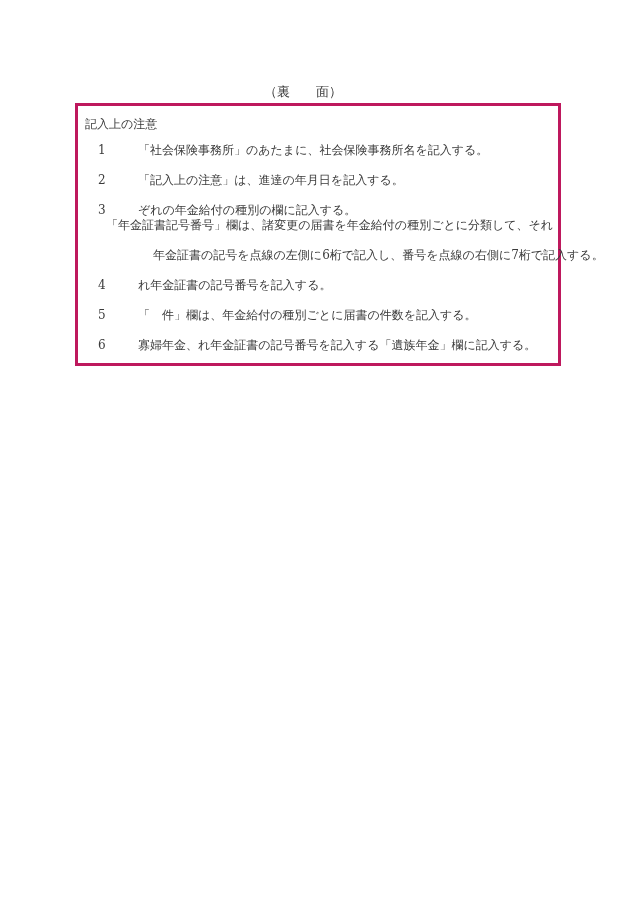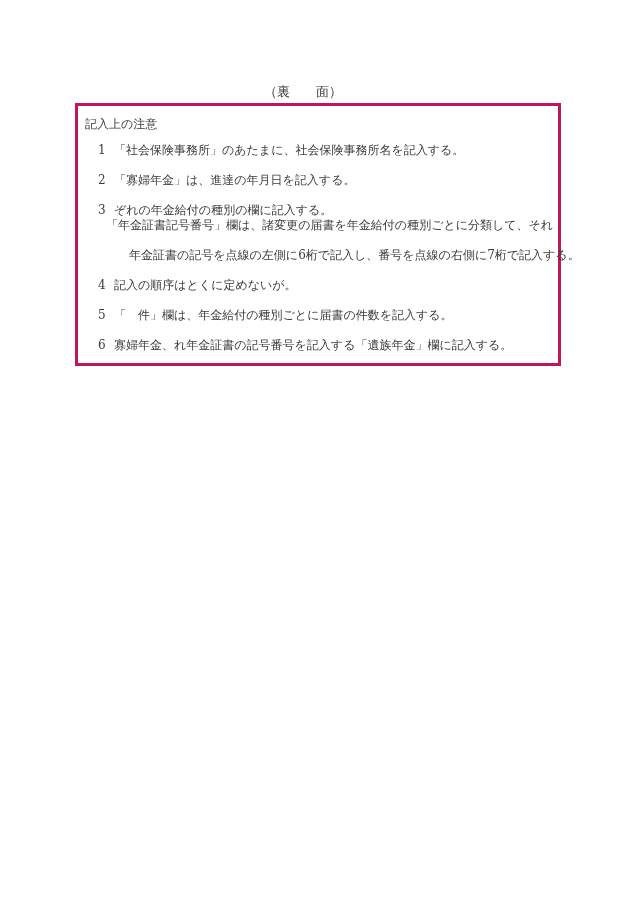--- a/index.html
+++ b/index.html
@@ -56,20 +56,21 @@
   }
   .item .num {
     flex: 0 0 16px;
   }
   .item .text {
     flex: 1;
   }
   .line {
     display: block;
     white-space: nowrap;
+    margin-left: 24px;
   }
   .line + .line {
     margin-left: -8px;
   }
   .item.sub {
     margin-left: 51px;
     text-align: center;
   }
 </style>
 </head>
@@ -86,42 +87,42 @@
     <div class="item first">
       <span class="num">1</span>
       <span class="text">
         <span class="line">「社会保険事務所」のあたまに、社会保険事務所名を記入する。</span>
       </span>
     </div>
 
     <div class="item">
       <span class="num">2</span>
       <span class="text">
-        <span class="line">「寡婦年金」は、進達の年月日を記入する。</span>
+        <span class="line">「記入上の注意」は、進達の年月日を記入する。</span>
       </span>
     </div>
 
     <div class="item">
       <span class="num">3</span>
       <span class="text">
         <span class="line">ぞれの年金給付の種別の欄に記入する。</span>
         <span class="line">「年金証書記号番号」欄は、諸変更の届書を年金給付の種別ごとに分類して、それ</span>
       </span>
     </div>
 
     <div class="item sub">
       <span class="text">
         <span class="line">年金証書の記号を点線の左側に6桁で記入し、番号を点線の右側に7桁で記入する。</span>
       </span>
     </div>
 
     <div class="item">
       <span class="num">4</span>
       <span class="text">
-        <span class="line">記入の順序はとくに定めないが。</span>
+        <span class="line">れ年金証書の記号番号を記入する。</span>
       </span>
     </div>
 
     <div class="item">
       <span class="num">5</span>
       <span class="text">
         <span class="line">「　件」欄は、年金給付の種別ごとに届書の件数を記入する。</span>
       </span>
     </div>
 

